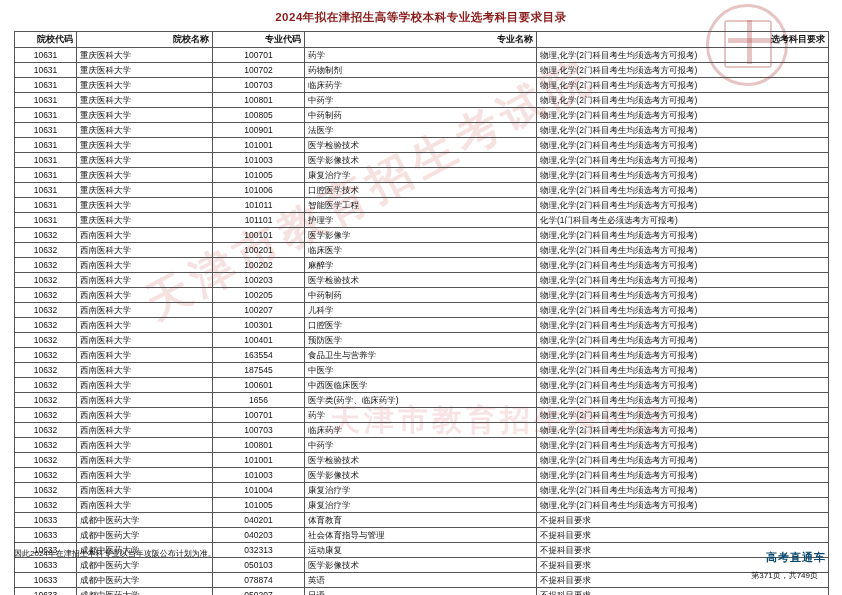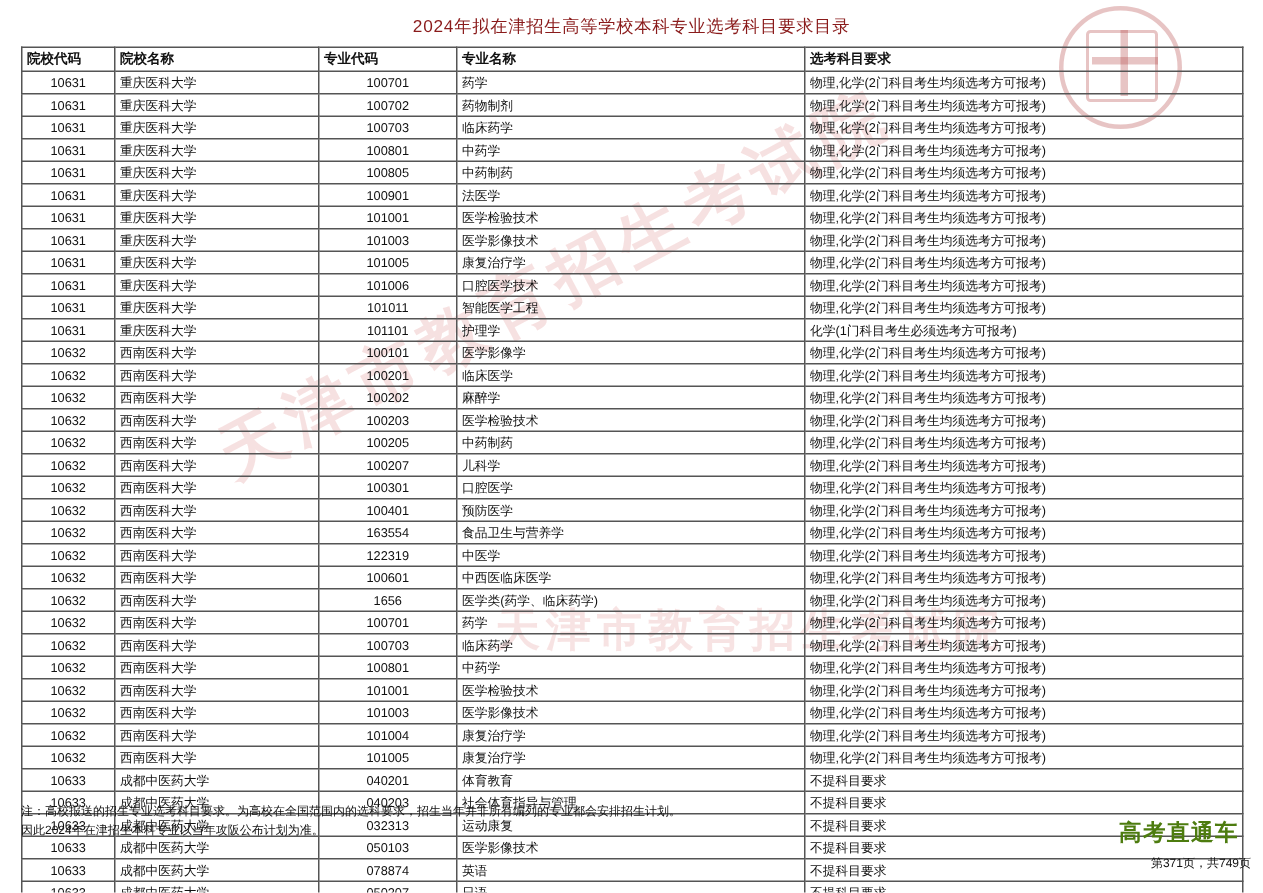--- a/index.html
+++ b/index.html
@@ -76,21 +76,21 @@
     color: #f3d2d2;
     opacity: 0.6;
     white-space: nowrap;
     pointer-events: none;
     letter-spacing: 4px;
   }
 
   .doc-title {
     text-align: center;
     font-size: 11.5px;
-    font-weight: normal;
+    font-weight: bold;
     color: #8a1b1b;
     margin: 0 0 6px 0;
     letter-spacing: 0.5px;
     position: relative;
     z-index: 2;
   }
 
   table.main {
     border-collapse: collapse;
     width: 814px;
@@ -104,21 +104,21 @@
     font-size: 8.5px;
     line-height: 1.05;
     height: 14px;
     padding: 0 3px;
     color: #111;
     white-space: nowrap;
     overflow: hidden;
   }
   table.main th {
     font-weight: bold;
-    text-align: left;
+    text-align: right;
     font-size: 9px;
     height: 15px;
   }
   col.c1 { width: 62px; }
   col.c2 { width: 136px; }
   col.c3 { width: 92px; }
   col.c4 { width: 232px; }
   col.c5 { width: 292px; }
 
   td.center { text-align: center; }
@@ -132,29 +132,29 @@
     color: #111;
     line-height: 1.6;
     z-index: 2;
   }
   .footer .l2 { margin-left: 0; }
 
   .brand {
     position: absolute;
     right: 16px;
     bottom: 30px;
-    font-size: 15px;
+    font-size: 11px;
     font-weight: bold;
-    color: #4d7c0f;
+    color: #0c4a6e;
     letter-spacing: 1px;
     z-index: 3;
   }
   .pageno {
     position: absolute;
-    right: 8px;
+    right: 24px;
     bottom: 14px;
     font-size: 8px;
     color: #111;
     z-index: 3;
   }
 </style>
 </head>
 <body>
 
 <div class="page">
@@ -330,21 +330,21 @@
         <tr>
           <td class="center">10632</td>
           <td class="left">西南医科大学</td>
           <td class="center">163554</td>
           <td class="left">食品卫生与营养学</td>
           <td class="left">物理,化学(2门科目考生均须选考方可报考)</td>
         </tr>
         <tr>
           <td class="center">10632</td>
           <td class="left">西南医科大学</td>
-          <td class="center">122319</td>
+          <td class="center">187545</td>
           <td class="left">中医学</td>
           <td class="left">物理,化学(2门科目考生均须选考方可报考)</td>
         </tr>
         <tr>
           <td class="center">10632</td>
           <td class="left">西南医科大学</td>
           <td class="center">100601</td>
           <td class="left">中西医临床医学</td>
           <td class="left">物理,化学(2门科目考生均须选考方可报考)</td>
         </tr>
@@ -443,20 +443,19 @@
           <td class="center">10633</td>
           <td class="left">成都中医药大学</td>
           <td class="center">050207</td>
           <td class="left">日语</td>
           <td class="left">不提科目要求</td>
         </tr>
       </tbody>
   </table>
 
   <div class="footer">
-    <div class="l1">注：高校报送的招生专业选考科目要求。为高校在全国范围内的选科要求，招生当年并非所有编列的专业都会安排招生计划。</div>
     <div class="l2">因此2024年在津招生本科专业以当年攻阪公布计划为准。</div>
   </div>
 
   <div class="brand">高考直通车</div>
   <div class="pageno">第371页，共749页</div>
 
 </div>
 
 </body></html>

